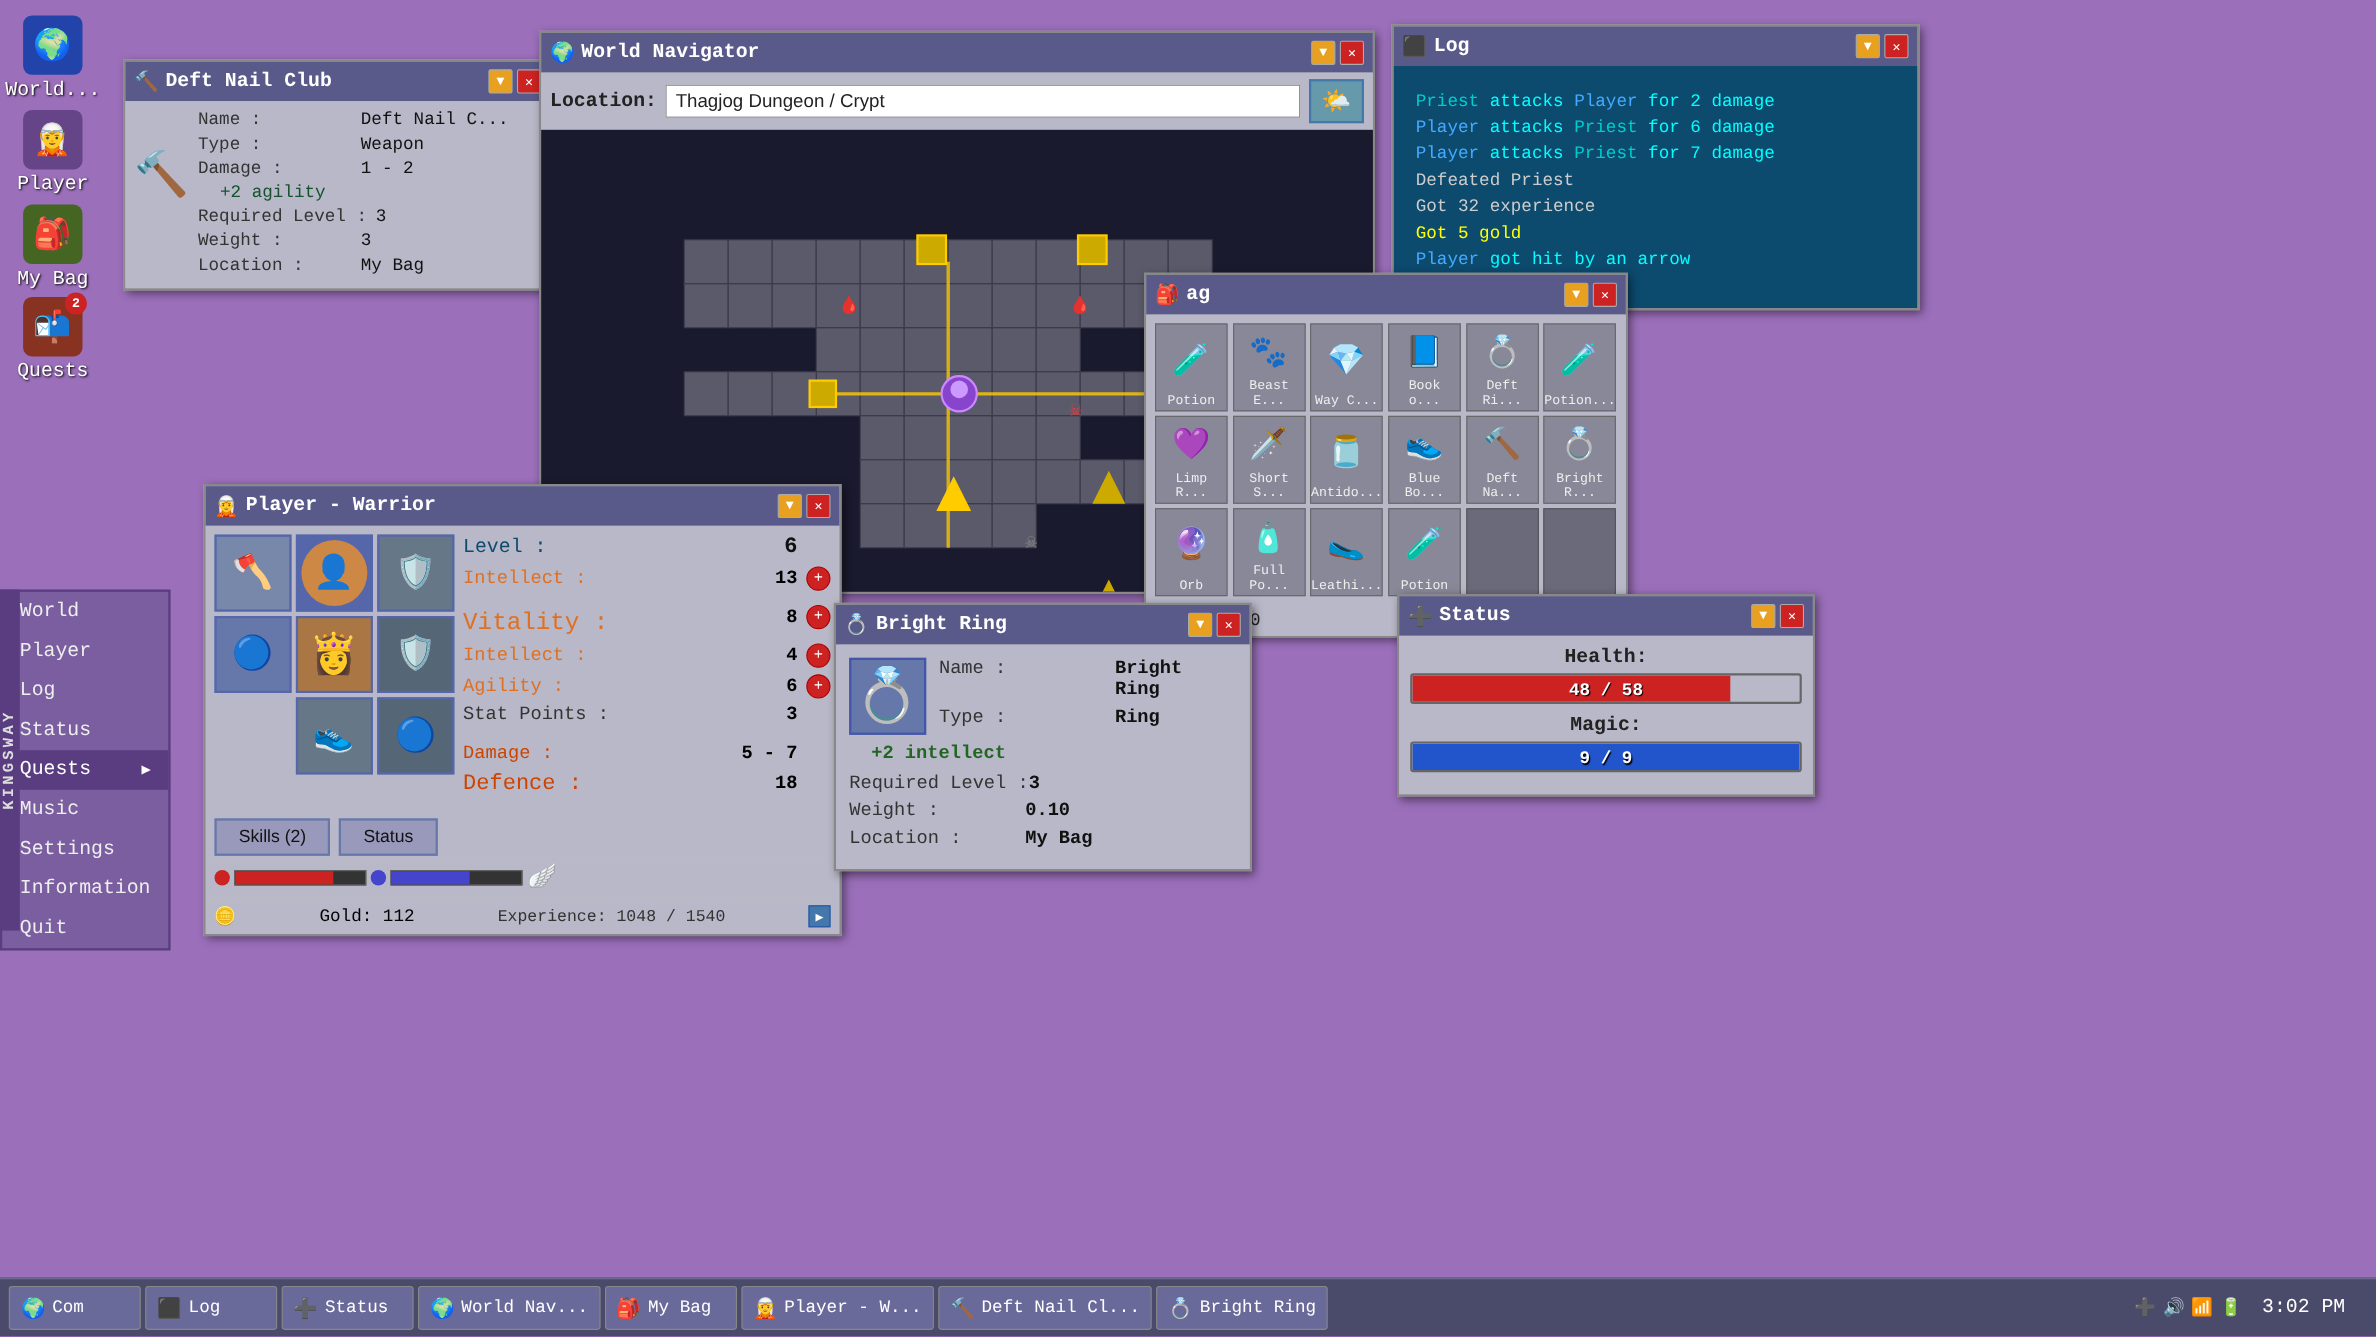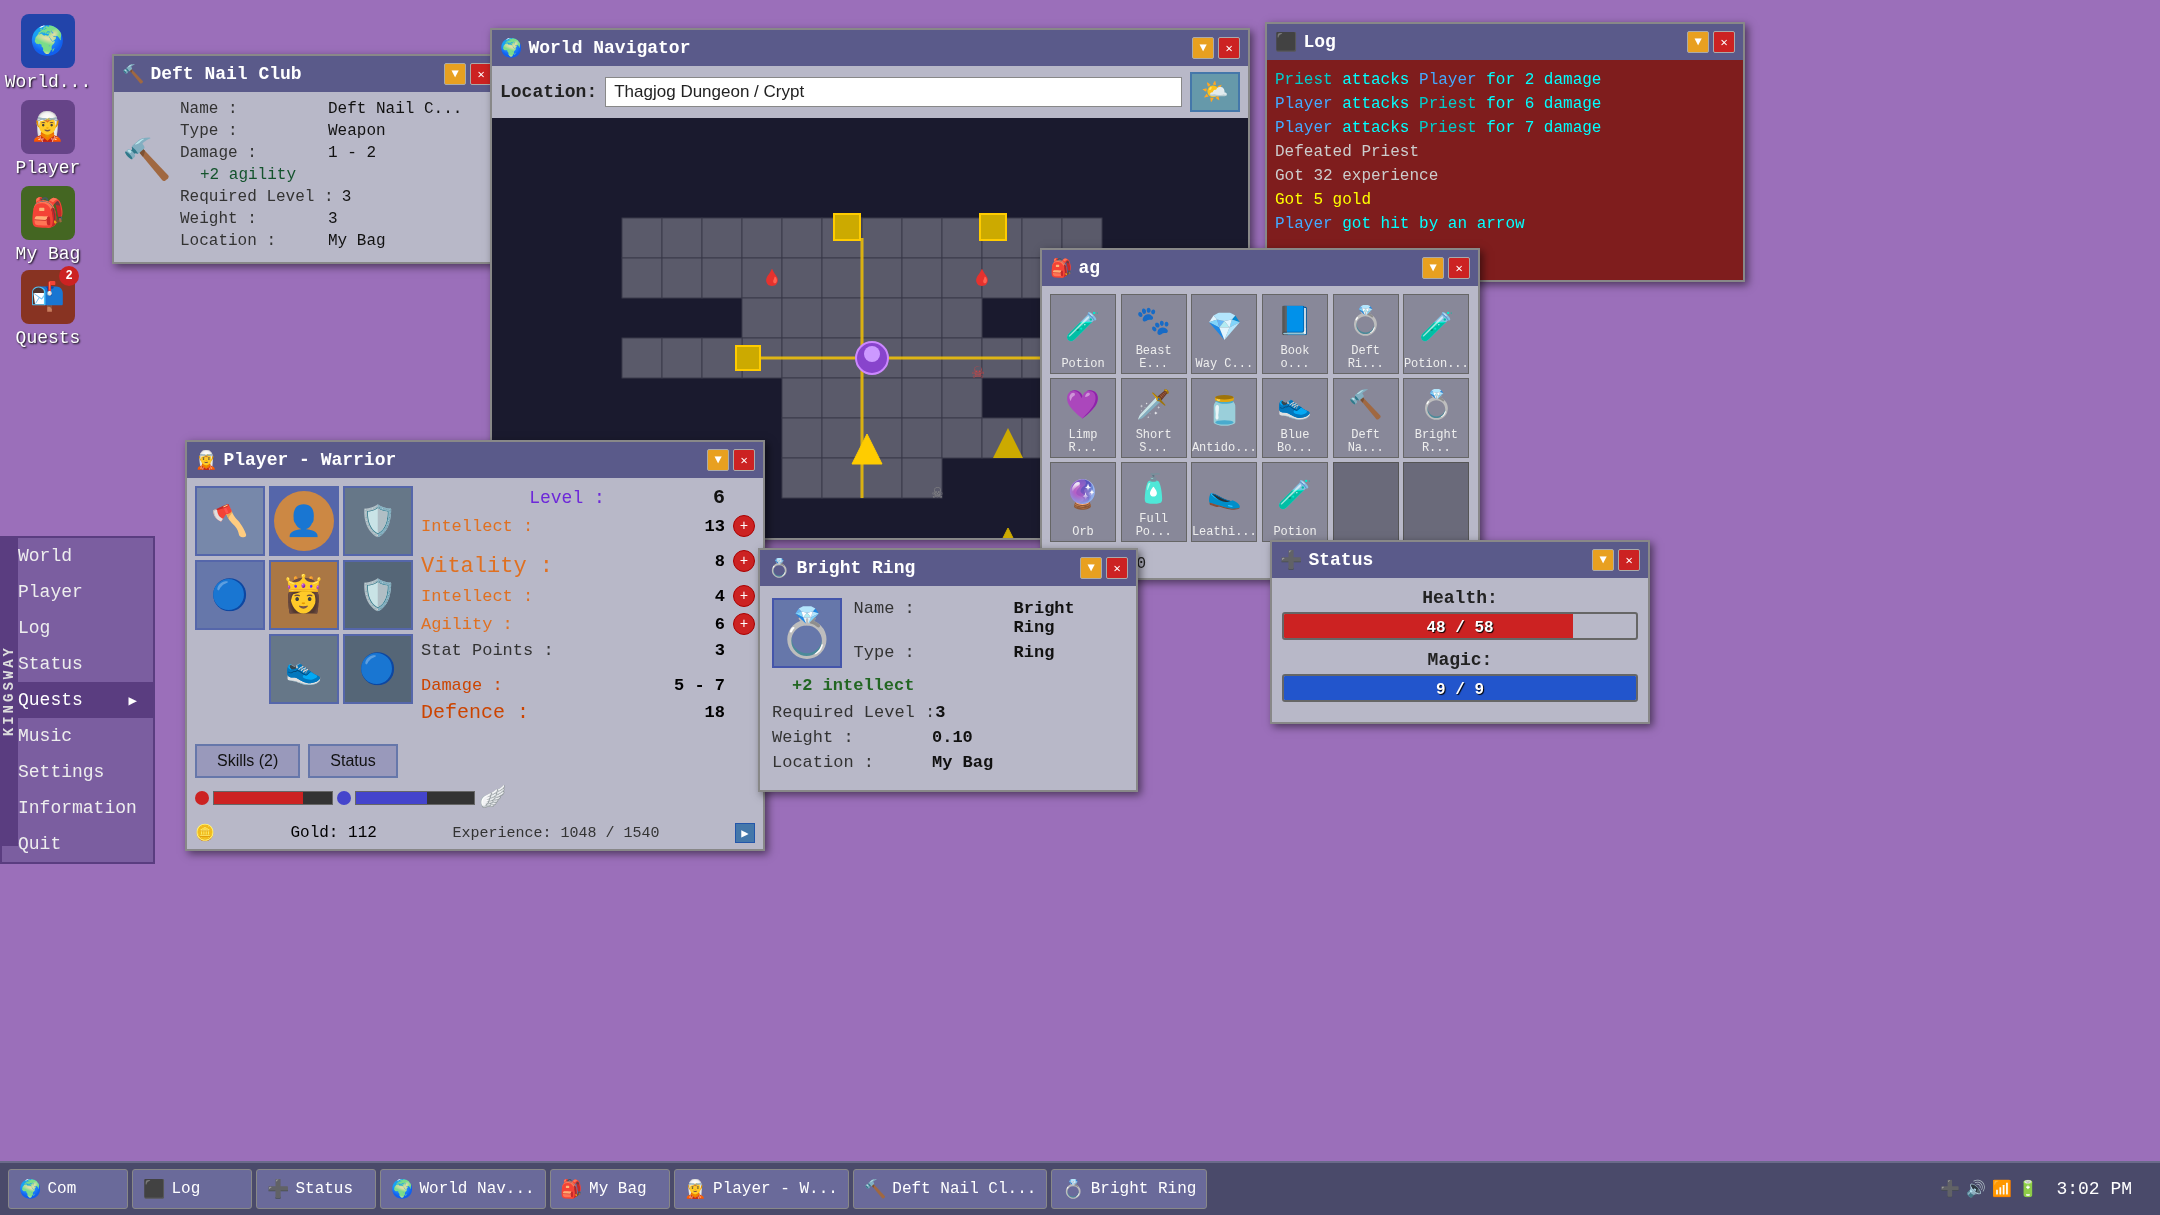--- a/index.html
+++ b/index.html
@@ -117,22 +117,22 @@
       overflow: hidden;
     }
 
     
     #log-window {
       left: 1265px;
       top: 22px;
       width: 480px;
     }
     .log-content {
-      background: #7f1d1d;
-      padding: 8px;
+      background: #0c4a6e;
+      padding: 20px;
       height: 220px;
       overflow-y: auto;
       font-size: 16px;
       line-height: 1.5;
     }
     .log-line { color: #cccccc; }
     .log-line.cyan { color: #00ffff; }
     .log-line.yellow { color: #ffff00; }
 
     
@@ -787,21 +787,21 @@
         <div style="font-size:36px;">👸</div>
       </div>
       <div class="equip-slot" style="background:#556677;">🛡️</div>
       <div style="width:70px;height:70px;"></div>
       <div class="equip-slot" style="background:#667788;">👟</div>
       <div class="equip-slot" style="background:#556677;">🔵</div>
     </div>
 
     <div class="player-stats">
       <div class="stat-row">
-        <span style="font-size:18px;color:#6d28d9;flex:1;text-align:center;"><span>Level :</span></span>
+        <span style="font-size:18px;color:#0c4a6e;flex:1;"><span>Level :</span></span>
         <span style="font-size:20px;font-weight:bold;color:#111;">6</span>
         <span style="width:30px;"></span>
       </div>
       <div class="stat-row">
         <span style="font-size:17px;color:#e07020;flex:1;">Intellect :</span>
         <span style="font-size:17px;font-weight:bold;">13</span>
         <div class="stat-btn" style="margin-left:8px;">+</div>
       </div>
       <div class="stat-row">
         <span style="font-size:22px;color:#e07020;flex:1;margin-top:11px;">Vitality :</span>

